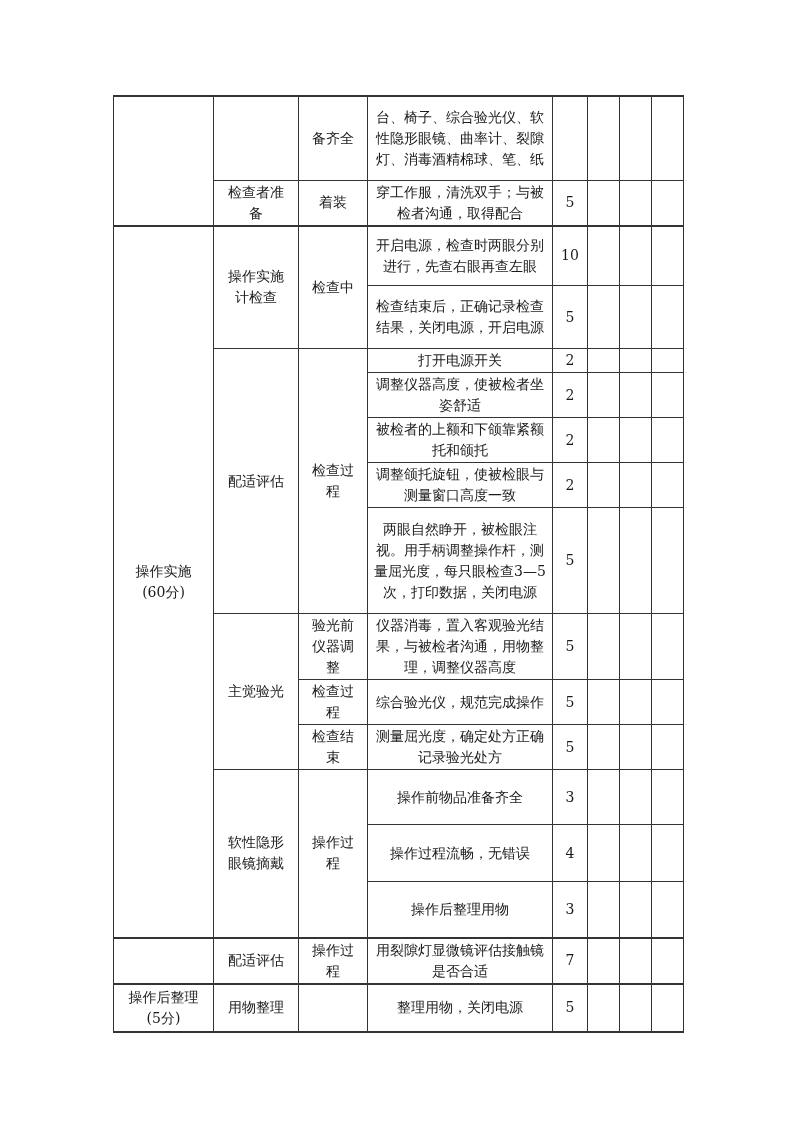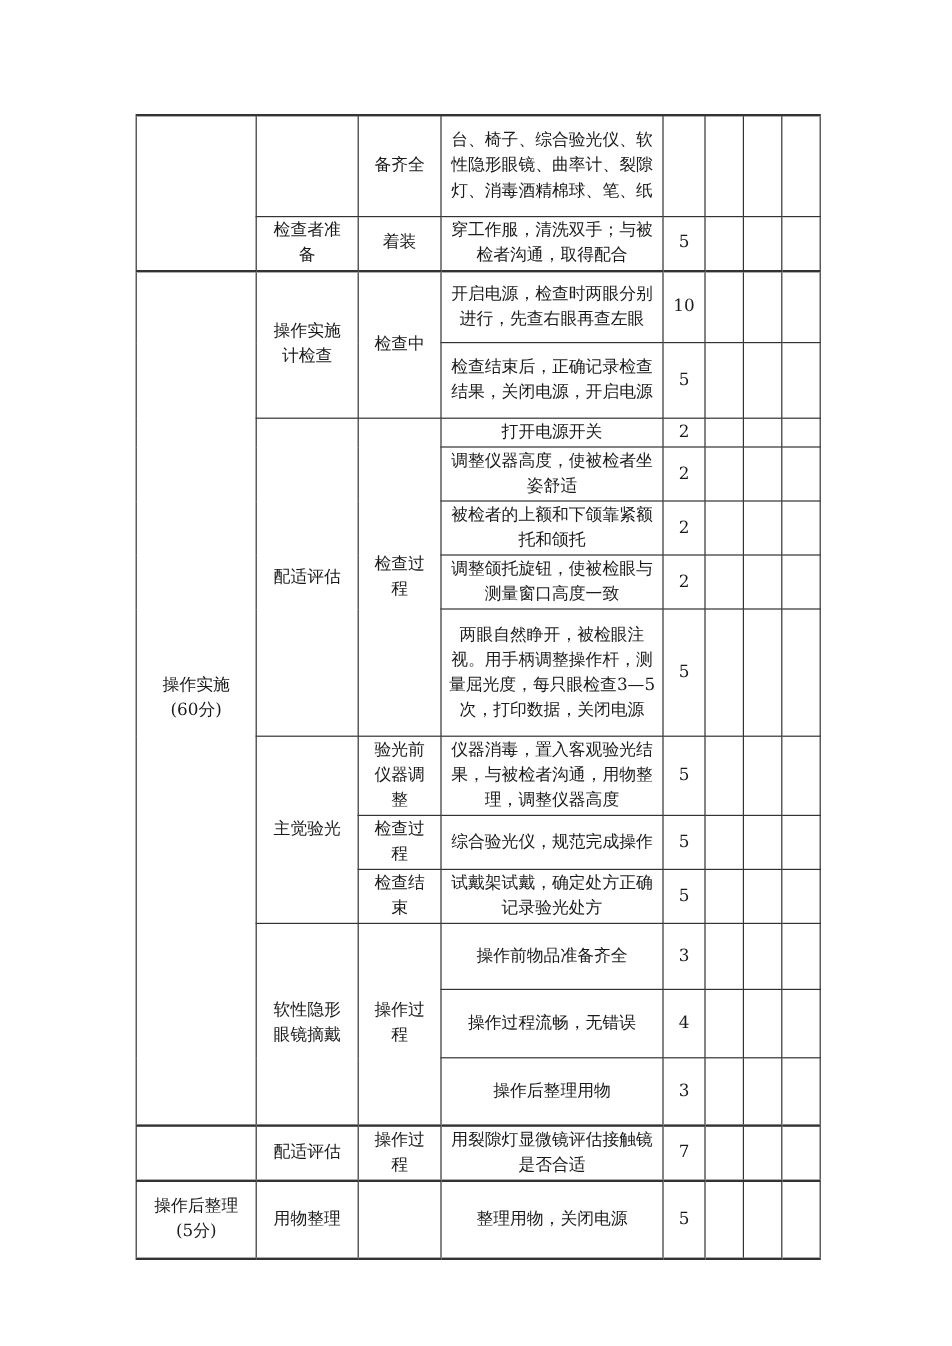--- a/index.html
+++ b/index.html
@@ -146,21 +146,21 @@
 程</td>
         <td class="c-desc">综合验光仪，规范完成操作</td>
         <td class="c-score">5</td>
         <td></td>
         <td></td>
         <td></td>
       </tr>
       <tr style="height:40px">
         <td>检查结
 束</td>
-        <td class="c-desc">试戴架试戴，确定处方正确记录验光处方</td>
+        <td class="c-desc">测量屈光度，确定处方正确记录验光处方</td>
         <td class="c-score">5</td>
         <td></td>
         <td></td>
         <td></td>
       </tr>
       <tr style="height:55px">
         <td rowspan="3">软性隐形
 眼镜摘戴</td>
         <td rowspan="3">操作过
 程</td>
@@ -188,21 +188,21 @@
         <td class="c-cat"></td>
         <td>配适评估</td>
         <td>操作过
 程</td>
         <td class="c-desc">用裂隙灯显微镜评估接触镜是否合适</td>
         <td class="c-score">7</td>
         <td></td>
         <td></td>
         <td></td>
       </tr>
-      <tr class="section-start last-row" style="height:65px">
+      <tr class="section-start last-row" style="height:48px">
         <td class="c-cat">操作后整理
 (5分)</td>
         <td>用物整理</td>
         <td></td>
         <td class="c-desc">整理用物，关闭电源</td>
         <td class="c-score">5</td>
         <td></td>
         <td></td>
         <td></td>
       </tr>

